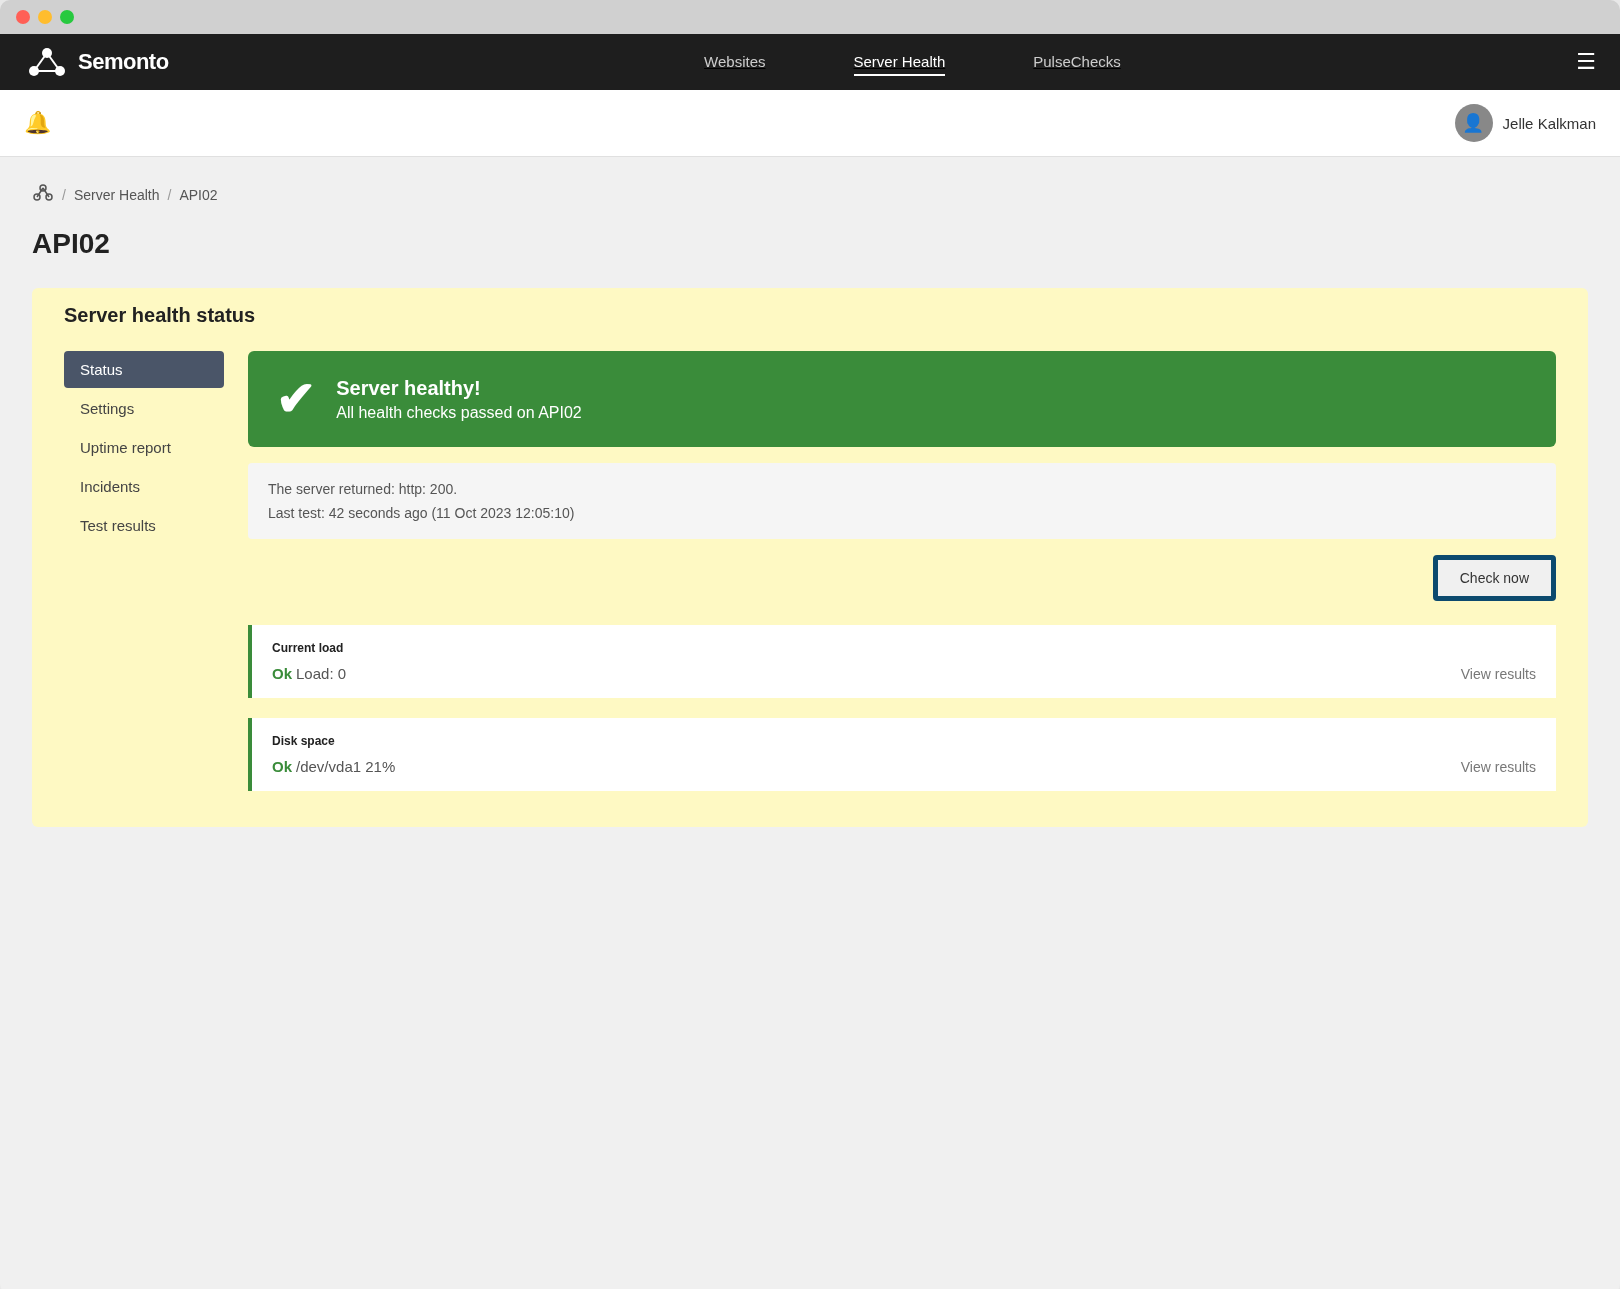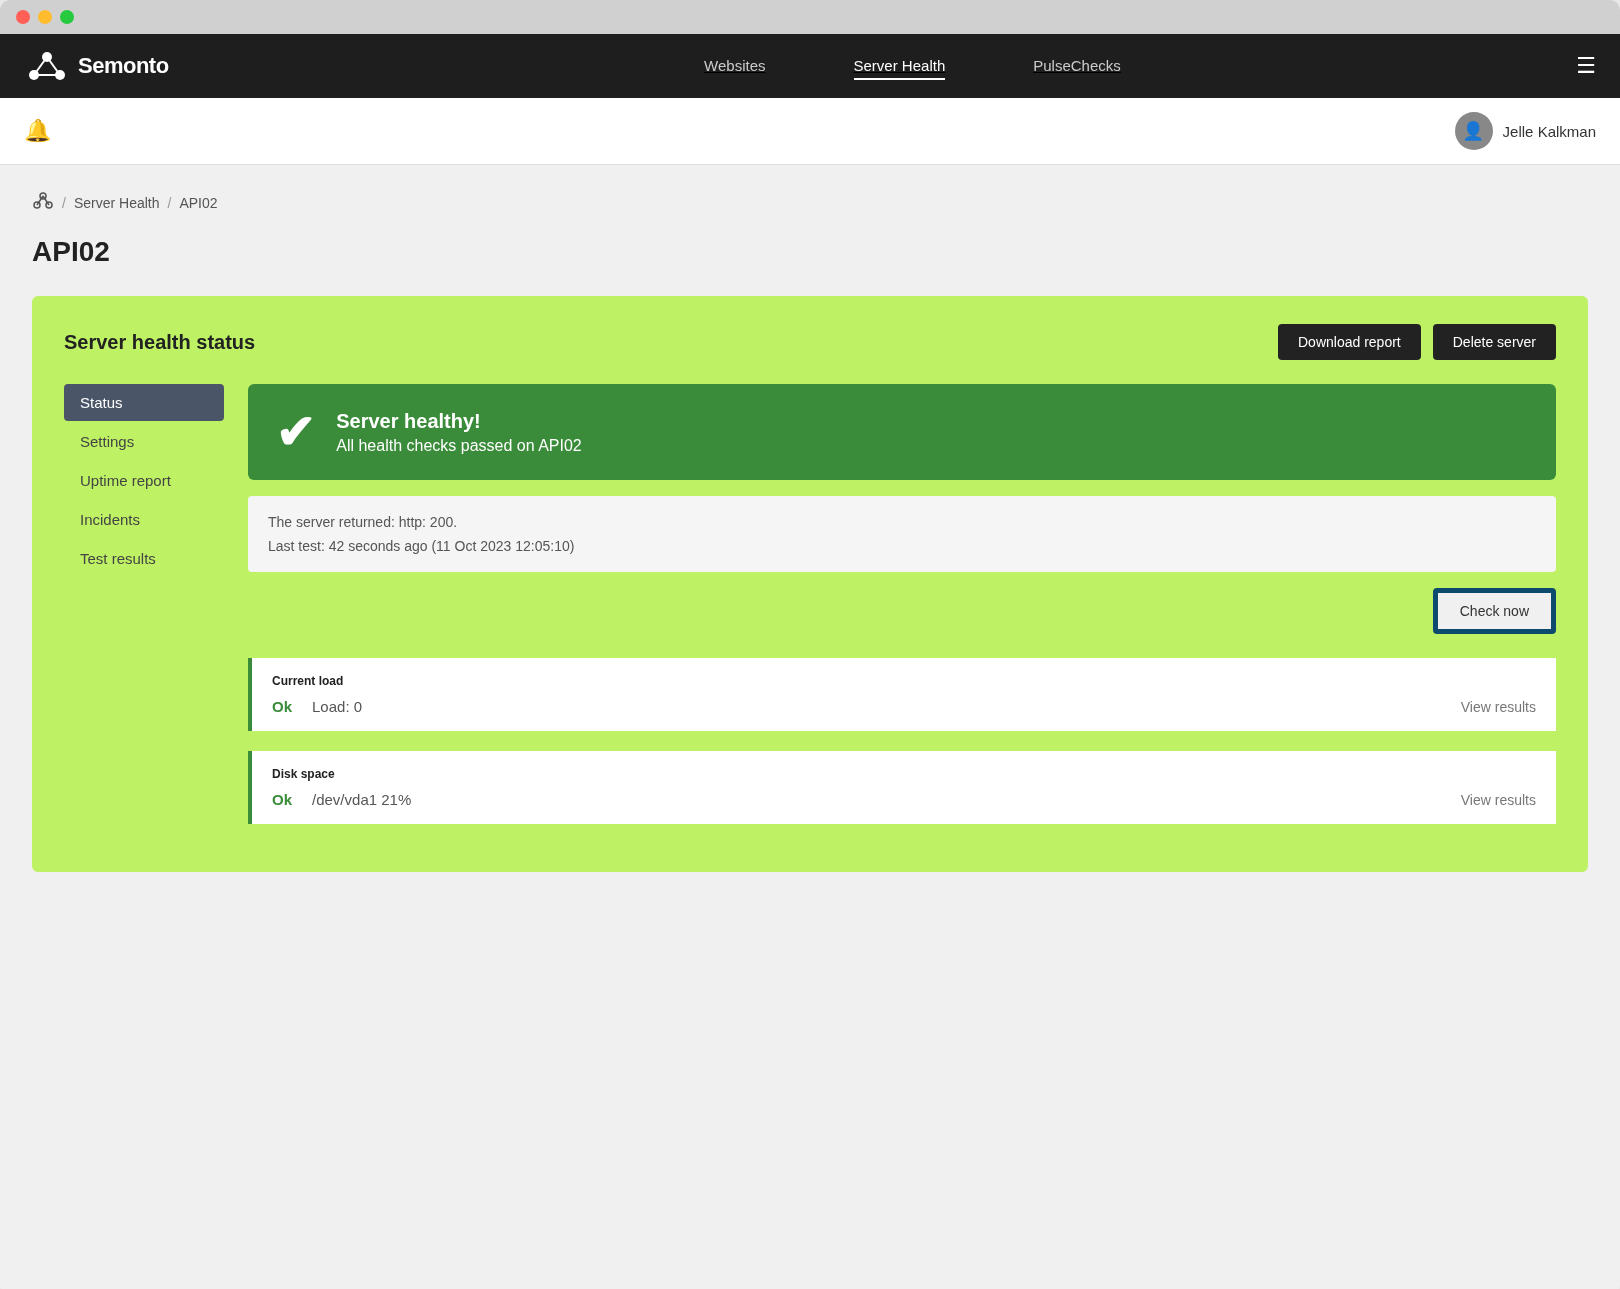--- a/index.html
+++ b/index.html
@@ -26,21 +26,21 @@
       border-radius: 0 0 10px 10px;
       overflow: hidden;
     }
 
     
     .top-nav {
       background: #1e1e1e;
       display: flex;
       align-items: center;
       padding: 0 24px;
-      height: 64px;
+      height: 56px;
     }
     .logo {
       display: flex;
       align-items: center;
       gap: 8px;
       margin-right: 80px;
     }
     .logo-icon {
       width: 46px;
       height: 46px;
@@ -159,23 +159,23 @@
     
     .page-title {
       font-size: 28px;
       font-weight: 600;
       color: #222;
       margin-bottom: 28px;
     }
 
     
     .main-panel {
-      background: #bef264;
+      background: #fef9c3;
       border-radius: 6px;
-      padding: 28px 32px;
+      padding: 16px 32px;
       margin-left: 0;
     }
 
     
     .panel-header {
       display: flex;
       align-items: center;
       justify-content: space-between;
       margin-bottom: 24px;
     }
@@ -298,21 +298,21 @@
       margin-bottom: 10px;
     }
     .metric-row {
       display: flex;
       align-items: center;
       justify-content: space-between;
     }
     .metric-status {
       display: flex;
       align-items: center;
-      gap: 20px;
+      gap: 4px;
       font-size: 15px;
       color: #555;
     }
     .ok-badge {
       color: #3a8c3a;
       font-weight: 600;
       font-size: 15px;
     }
     .view-results-link {
       color: #777;
@@ -377,24 +377,20 @@
       <span class="breadcrumb-sep">/</span>
       <span class="breadcrumb-current">API02</span>
     </div>
 
     <h1 class="page-title">API02</h1>
 
     <div class="main-panel">
 
       <div class="panel-header">
         <span class="panel-title">Server health status</span>
-        <div class="panel-actions">
-          <button class="btn-dark">Download report</button>
-          <button class="btn-dark">Delete server</button>
-        </div>
       </div>
 
       <div class="panel-body">
 
         <div class="sidebar">
           <div class="sidebar-item active">
             <span>Status</span>
           </div>
           <div class="sidebar-item">
             <span>Settings</span>

